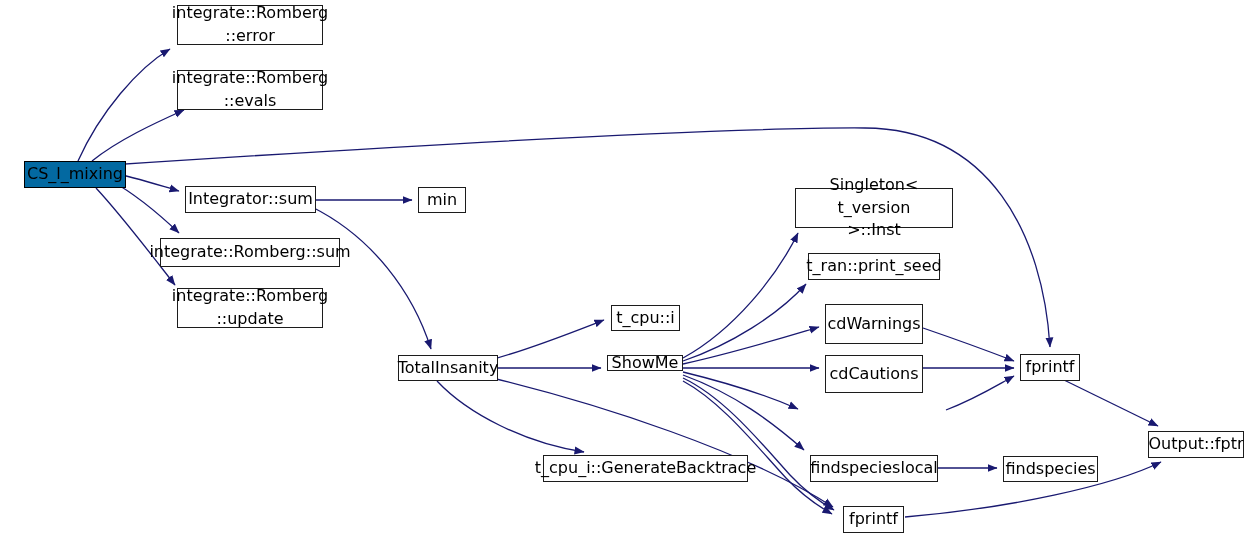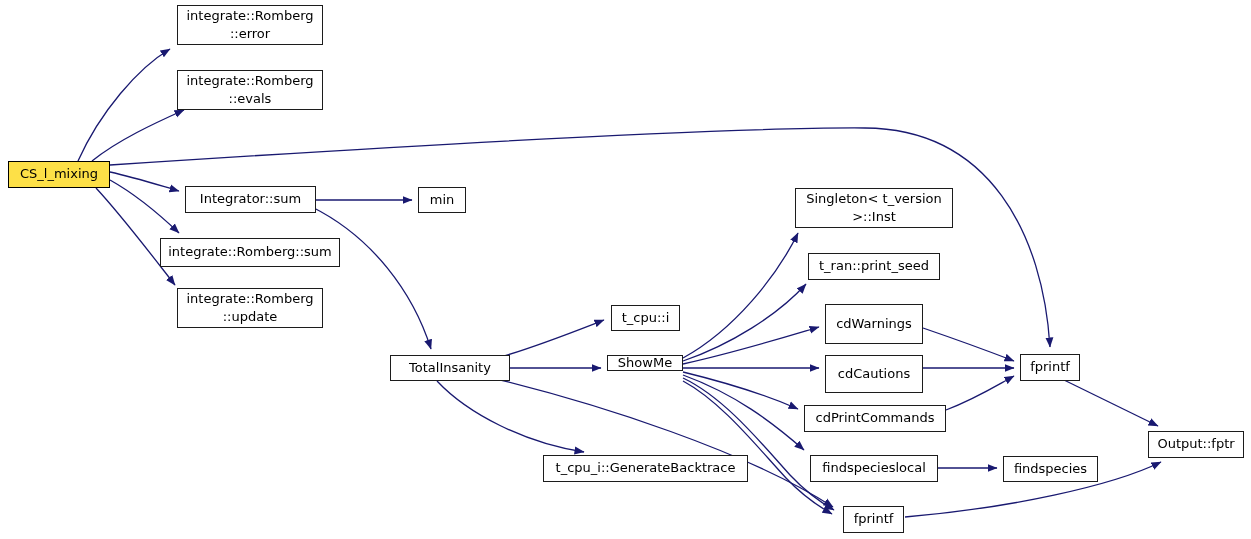--- a/index.html
+++ b/index.html
@@ -10,33 +10,34 @@
     font-family:"DejaVu Sans","Liberation Sans",sans-serif;
     overflow:hidden;
   }
   #edges{position:absolute;left:0;top:0;width:1251px;height:539px;}
   .node{
     position:absolute;
     box-sizing:border-box;
     background:#ffffff;
     border:1.4px solid #1c1c1c;
     color:#000000;
-    font-size:13px;
+    font-size:16px;
     line-height:1.42;
     display:flex;
     align-items:center;
     justify-content:center;
     text-align:center;
     white-space:pre-line;
     cursor:pointer;
   }
   .node.root{
-    background:#fde047;
+    background:#0369a1;
     border:1.6px solid #000000;
     cursor:default;
+    margin-left:16px;
   }
 </style>
 </head>
 <body>
 
 <div id="canvas">
 
   <svg id="edges" viewBox="0 0 1251 539" xmlns="http://www.w3.org/2000/svg">
     <defs>
       <marker id="arrow" markerWidth="11" markerHeight="9" refX="9.5" refY="4.5" orient="auto" markerUnits="userSpaceOnUse">
@@ -83,38 +84,37 @@
 
   <div class="node" style="left:185px;top:186px;width:131px;height:27px;">Integrator::sum</div>
 
   <div class="node" style="left:418px;top:187px;width:48px;height:26px;">min</div>
 
   <div class="node" style="left:160px;top:238px;width:180px;height:29px;">integrate::Romberg::sum</div>
 
   <div class="node" style="left:177px;top:288px;width:146px;height:40px;">integrate::Romberg
 ::update</div>
 
-  <div class="node" style="left:390px;top:355px;width:120px;height:26px;">TotalInsanity</div>
+  <div class="node" style="left:398px;top:355px;width:100px;height:26px;">TotalInsanity</div>
 
   <div class="node" style="left:611px;top:305px;width:69px;height:26px;">t_cpu::i</div>
 
   <div class="node" style="left:607px;top:355px;width:76px;height:16px;">ShowMe</div>
 
   <div class="node" style="left:543px;top:455px;width:205px;height:27px;">t_cpu_i::GenerateBacktrace</div>
 
   <div class="node" style="left:808px;top:253px;width:132px;height:27px;">t_ran::print_seed</div>
 
   <div class="node" style="left:795px;top:188px;width:158px;height:40px;">Singleton&lt; t_version
 &gt;::Inst</div>
 
   <div class="node" style="left:825px;top:304px;width:98px;height:40px;">cdWarnings</div>
 
   <div class="node" style="left:825px;top:355px;width:98px;height:38px;">cdCautions</div>
 
-  <div class="node" style="left:804px;top:405px;width:142px;height:27px;">cdPrintCommands</div>
 
   <div class="node" style="left:810px;top:455px;width:128px;height:27px;">findspecieslocal</div>
 
   <div class="node" style="left:1003px;top:456px;width:95px;height:26px;">findspecies</div>
 
   <div class="node" style="left:1020px;top:354px;width:60px;height:27px;">fprintf</div>
 
   <div class="node" style="left:843px;top:506px;width:61px;height:27px;">fprintf</div>
 
   <div class="node" style="left:1148px;top:431px;width:96px;height:27px;">Output::fptr</div>

